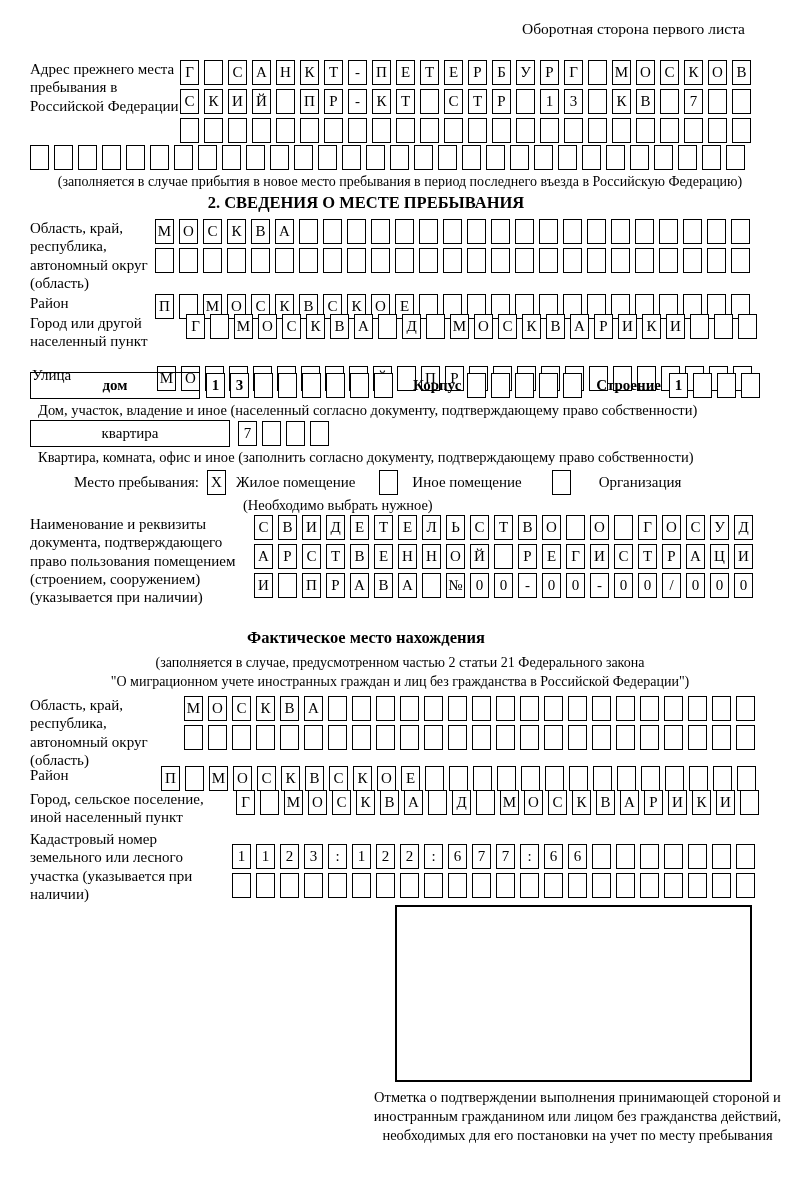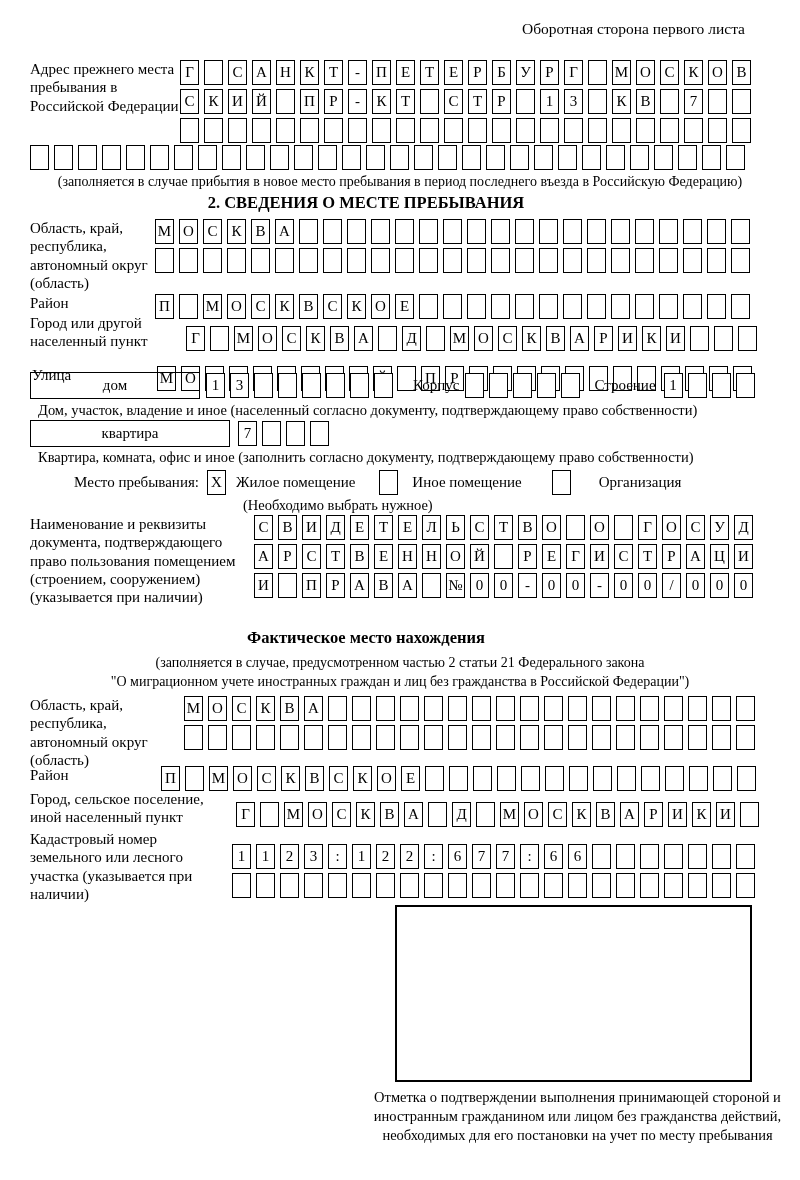--- a/index.html
+++ b/index.html
@@ -3,21 +3,21 @@
 <meta charset="utf-8">
 <style>
   html,body { margin:0; padding:0; background:#fff; }
   .page {
     position:relative; width:800px; height:1180px; background:#fff;
     font-family:"Liberation Serif", serif; color:#000; overflow:hidden;
   }
   .abs { position:absolute; }
   .flabel { font-size:15px; line-height:1.22; flex:none; }
   .field { display:flex; align-items:flex-start; }
-  .field.vcenter { align-items:flex-end; }
+  .field.vcenter { align-items:flex-start; }
   .rows > .cells { margin-bottom:4px; }
   .cells { display:flex; gap:5px; }
   .cell {
     width:19px; height:25px; flex:none; box-sizing:border-box;
     border:1.6px solid #000; display:flex; align-items:center; justify-content:center;
     font-size:15px; line-height:1; background:#fff;
   }
   .wide-box {
     height:27px; box-sizing:border-box; border:1.6px solid #000; flex:none;
     display:flex; align-items:center; justify-content:center; font-size:15px;
@@ -302,21 +302,21 @@
         <div class="cell"></div>
         <div class="cell"></div>
         <div class="cell"></div>
         <div class="cell"></div>
         <div class="cell"></div>
         <div class="cell"></div>
         <div class="cell"></div>
       </div>
   </div>
 
-  <div class="abs inline-row" style="top:372px; left:30px;">
+  <div class="abs inline-row" style="top:372px; left:30px;font-weight:bold;">
     <div class="wide-box" style="width:170px;">дом</div>
     <div class="cells" style="margin-left:6px;">
         <div class="cell">1</div>
         <div class="cell">3</div>
         <div class="cell"></div>
         <div class="cell"></div>
         <div class="cell"></div>
         <div class="cell"></div>
         <div class="cell"></div>
         <div class="cell"></div>

